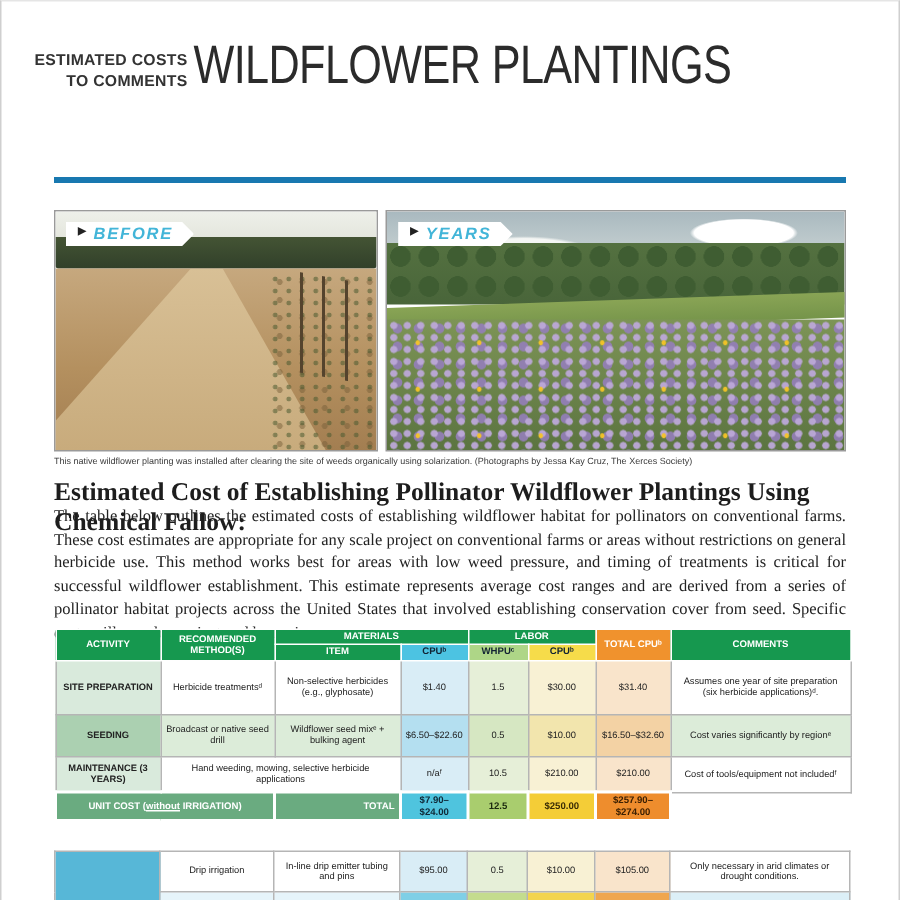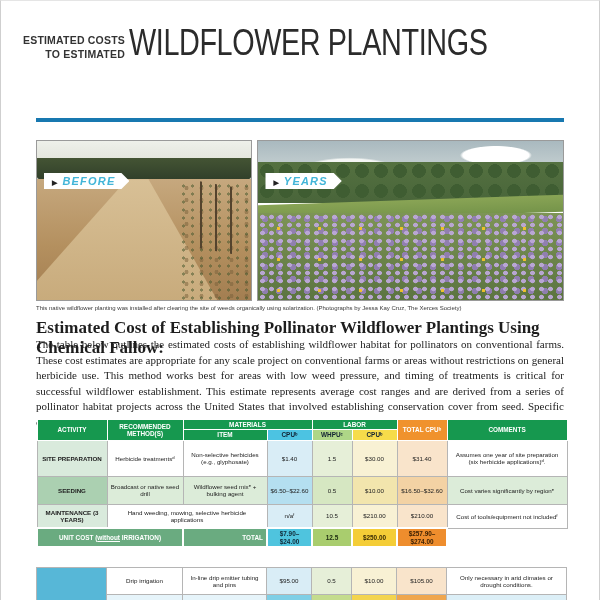--- a/index.html
+++ b/index.html
@@ -39,23 +39,23 @@
     background-size:19px 20px,100% 100%;}
   .a-grass{position:absolute;top:37%;left:0;right:0;height:11%;background:linear-gradient(#89a455,#75944a);transform:rotate(-2deg) scaleX(1.05);}
   .a-field{position:absolute;top:45%;left:0;right:0;bottom:0;
     background-image:
       radial-gradient(circle,rgba(246,196,38,.95) 0 1.4px,transparent 1.8px),
       radial-gradient(circle,rgba(188,168,216,.95) 0 2.2px,transparent 2.6px),
       radial-gradient(circle,rgba(148,126,186,.9) 0 3px,transparent 3.5px),
       linear-gradient(#7d9456,#5b7440);
     background-size:41px 31px,9px 8px,14px 12px,100% 100%;}
   
-  .ribbon{position:absolute;top:7px;left:7px;display:flex;align-items:flex-end;background:#fff;
+  .ribbon{position:absolute;top:7px;left:7px;display:flex;align-items:flex-start;background:#fff;
     padding:2px 14px 2px 8px;clip-path:polygon(0 0,calc(100% - 8px) 0,100% 50%,calc(100% - 8px) 100%,0 100%);
-    color:#42b5d8;font-weight:bold;font-style:italic;font-size:11px;letter-spacing:1.2px;margin-top:25px;}
+    color:#42b5d8;font-weight:bold;font-style:italic;font-size:11px;letter-spacing:1.2px;}
   .ribbon .tri{color:#222;font-style:normal;font-size:7px;margin-right:5px;letter-spacing:0;}
   
   .caption{position:absolute;top:304px;left:35px;right:35px;font-size:6px;color:#3a3a3a;}
   .sec-heading{position:absolute;top:317px;left:35px;right:35px;margin:0;font-family:"Liberation Serif",serif;font-size:17px;font-weight:bold;color:#1d1d1d;}
   .body-text{position:absolute;top:336px;left:35px;right:35px;margin:0;font-family:"Liberation Serif",serif;font-size:11px;line-height:1.42;text-align:justify;color:#222;}
   
   .tbl{position:absolute;left:35px;width:530px;border-collapse:collapse;table-layout:fixed;
     font-family:"Liberation Sans","DejaVu Sans",sans-serif;font-size:6.2px;line-height:1.15;color:#222;}
   .tbl.main{top:418px;}
   .tbl.irr{top:566px;}
@@ -97,21 +97,21 @@
   .s-com{background:#dceff7;}
 </style>
 </head>
 <body>
 
 <div class="page">
 
   <header class="masthead">
     <div class="eyebrow">
       <div>ESTIMATED COSTS</div>
-      <div>TO ESTIMATED</div>
+      <div>TO COMMENTS</div>
     </div>
     <div class="big-title">WILDFLOWER PLANTINGS</div>
   </header>
   <div class="rule"></div>
 
   <div class="photos">
     <figure class="photo before" style="margin:0;">
       <div class="scene">
         <div class="b-sky"></div>
         <div class="b-trees"></div>

